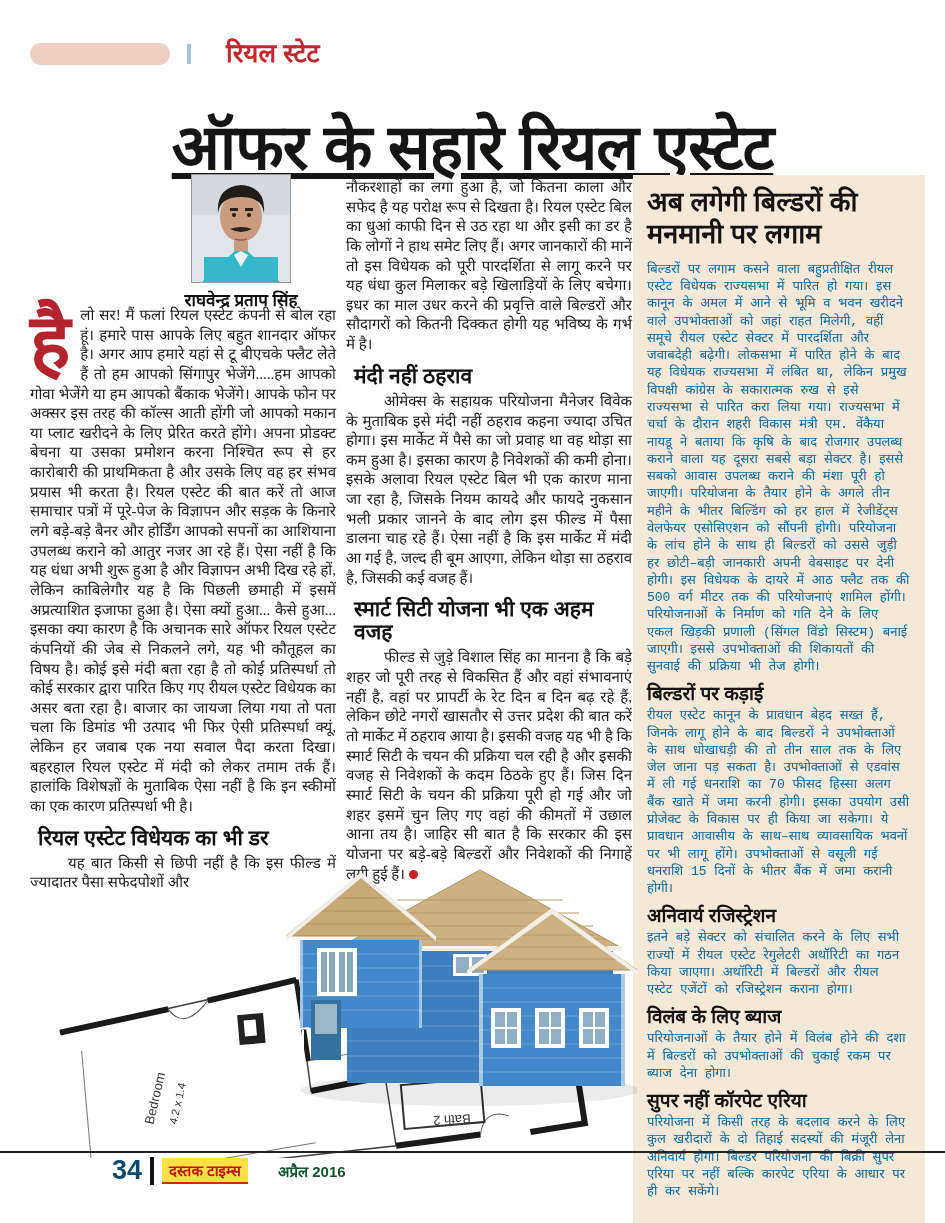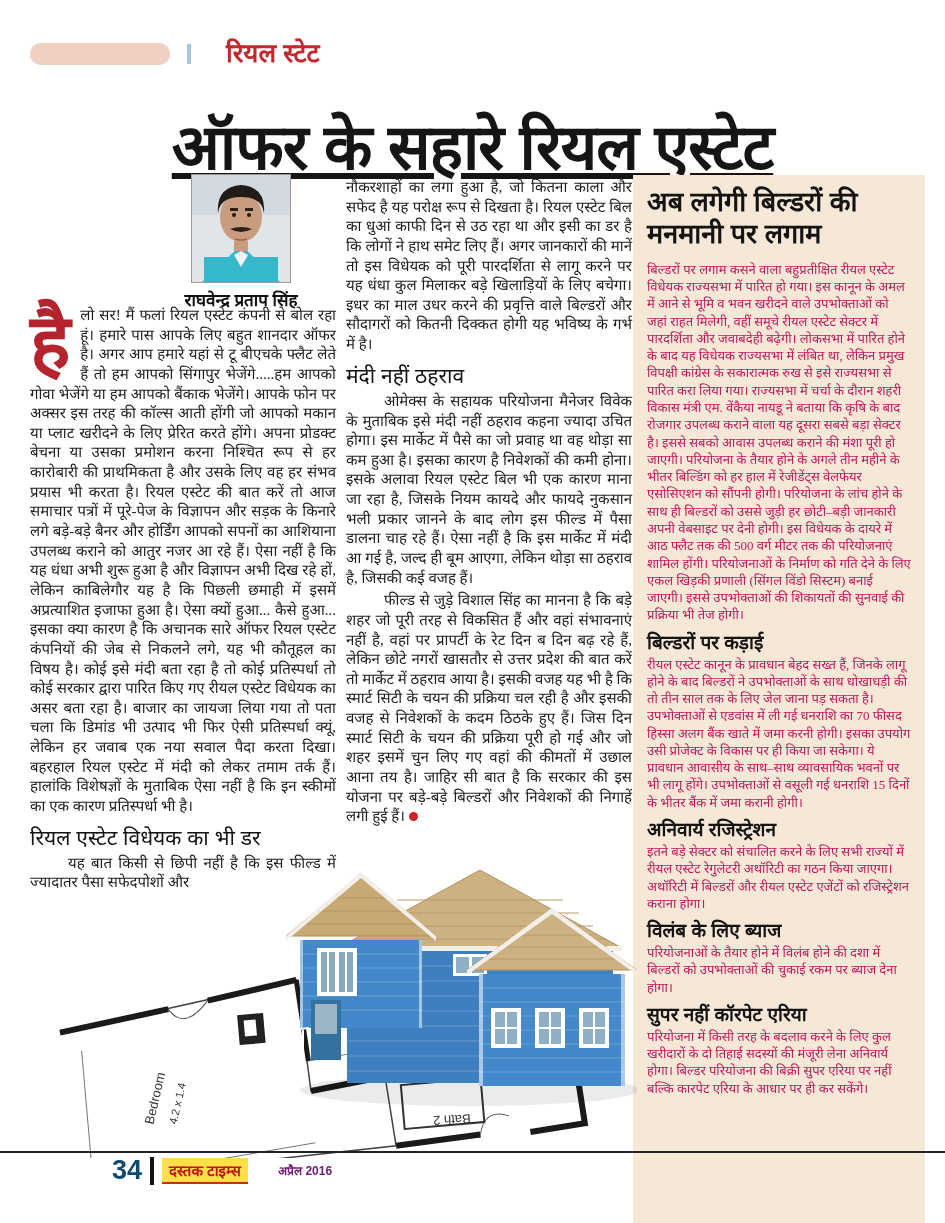--- a/index.html
+++ b/index.html
@@ -18,45 +18,45 @@
   
   .author{position:absolute;left:166px;top:174px;width:150px;text-align:center;}
   .photo{width:98px;height:107px;margin:0 auto;border:1px solid #9a9a9a;background:#dfe5e8;overflow:hidden;}
   .author-name{margin-top:5px;font-weight:bold;font-size:17px;font-family:"Liberation Sans",sans-serif;color:#111;}
 
   
   .col{position:absolute;text-align:justify;font-size:15px;line-height:1.31;color:#1c1c1c;}
   .col p{margin:0 0 3px;}
   .col1{left:30px;top:306px;width:306px;}
   .col2{left:346px;top:178px;width:286px;}
-  h3.sub{font-family:"Liberation Sans",sans-serif;font-size:21px;font-weight:normal;color:#121212;
-         margin:9px 0 5px;text-align:left;line-height:1.1;}
+  h3.sub{font-family:"Liberation Sans",sans-serif;font-size:21px;font-weight:bold;color:#121212;
+         margin:9px 8px 5px;text-align:left;line-height:1.1;}
   .dropcap{float:left;font-size:76px;line-height:.82;color:#b5232e;font-weight:bold;
            padding:5px 10px 2px 0;font-family:"Liberation Sans",sans-serif;}
   .indent{text-indent:38px;}
   .red-dot{display:inline-block;width:9px;height:9px;background:#cc2127;border-radius:50%;margin-left:4px;}
 
   
   .sidebar{position:absolute;left:633px;top:175px;width:292px;height:1102px;background:#f6e8d6;
            box-sizing:border-box;padding:10px 14px;overflow:hidden;}
   .sidebar h2{font-family:"Liberation Sans",sans-serif;font-size:27px;line-height:1.18;margin:2px 0 10px;color:#141414;}
-  .sidebar p{font-size:13px;line-height:1.33;margin:0 0 4px;color:#be185d;text-align:left;}
+  .sidebar p{font-size:13px;line-height:1.33;margin:0 0 4px;color:#0369a1;text-align:left;font-family:Liberation Mono, monospace;}
   .sidebar h3{font-family:"Liberation Sans",sans-serif;font-size:19px;margin:9px 0 2px;color:#141414;line-height:1.1;}
 
   
   .house-art{position:absolute;left:55px;top:858px;width:582px;height:300px;}
 
   
   .footer-rule{position:absolute;left:0;top:1151px;width:945px;height:2px;background:#222;}
   .footer{position:absolute;left:112px;top:1155px;display:flex;align-items:center;}
   .page-num{font-size:27px;font-weight:bold;font-family:"Liberation Sans",sans-serif;color:#0c4a6e;}
   .footer-bar{width:4px;height:28px;background:#111;margin:0 8px 0 8px;}
   .pub-logo{background:#fde047;color:#c41212;font-weight:bold;font-size:15px;padding:2px 7px;
             font-family:"Liberation Sans",sans-serif;border-bottom:2px solid #d8261f;}
-  .issue{font-size:12px;font-weight:bold;font-family:"Liberation Sans",sans-serif;margin-left:30px;color:#701a75;}
+  .issue{font-size:15px;font-weight:bold;font-family:"Liberation Sans",sans-serif;margin-left:30px;color:#14532d;}
 </style>
 </head>
 <body>
 
 <div class="page">
 
   <div class="kicker-pill"></div>
   <div class="kicker-bar"></div>
   <div class="kicker-label">रियल स्टेट</div>
 
@@ -87,20 +87,21 @@
   <div class="col col1">
     <p><span class="dropcap">है</span><span>लो सर! मैं फलां रियल एस्टेट कंपनी से बोल रहा हूं। हमारे पास आपके लिए बहुत शानदार ऑफर है। अगर आप हमारे यहां से टू बीएचके फ्लैट लेते हैं तो हम आपको सिंगापुर भेजेंगे.....हम आपको गोवा भेजेंगे या हम आपको बैंकाक भेजेंगे। आपके फोन पर अक्सर इस तरह की कॉल्स आती होंगी जो आपको मकान या प्लाट खरीदने के लिए प्रेरित करते होंगे। अपना प्रोडक्ट बेचना या उसका प्रमोशन करना निश्चित रूप से हर कारोबारी की प्राथमिकता है और उसके लिए वह हर संभव प्रयास भी करता है। रियल एस्टेट की बात करें तो आज समाचार पत्रों में पूरे-पेज के विज्ञापन और सड़क के किनारे लगे बड़े-बड़े बैनर और होर्डिंग आपको सपनों का आशियाना उपलब्ध कराने को आतुर नजर आ रहे हैं। ऐसा नहीं है कि यह धंधा अभी शुरू हुआ है और विज्ञापन अभी दिख रहे हों, लेकिन काबिलेगौर यह है कि पिछली छमाही में इसमें अप्रत्याशित इजाफा हुआ है। ऐसा क्यों हुआ... कैसे हुआ... इसका क्या कारण है कि अचानक सारे ऑफर रियल एस्टेट कंपनियों की जेब से निकलने लगे, यह भी कौतूहल का विषय है। कोई इसे मंदी बता रहा है तो कोई प्रतिस्पर्धा तो कोई सरकार द्वारा पारित किए गए रीयल एस्टेट विधेयक का असर बता रहा है। बाजार का जायजा लिया गया तो पता चला कि डिमांड भी उत्पाद भी फिर ऐसी प्रतिस्पर्धा क्यूं, लेकिन हर जवाब एक नया सवाल पैदा करता दिखा। बहरहाल रियल एस्टेट में मंदी को लेकर तमाम तर्क हैं। हालांकि विशेषज्ञों के मुताबिक ऐसा नहीं है कि इन स्कीमों का एक कारण प्रतिस्पर्धा भी है।</span></p>
     <h3 class="sub">रियल एस्टेट विधेयक का भी डर</h3>
     <p class="indent">यह बात किसी से छिपी नहीं है कि इस फील्ड में ज्यादातर पैसा सफेदपोशों और</p>
   </div>
 
   <div class="col col2">
     <p>नौकरशाहों का लगा हुआ है, जो कितना काला और सफेद है यह परोक्ष रूप से दिखता है। रियल एस्टेट बिल का धुआं काफी दिन से उठ रहा था और इसी का डर है कि लोगों ने हाथ समेट लिए हैं। अगर जानकारों की मानें तो इस विधेयक को पूरी पारदर्शिता से लागू करने पर यह धंधा कुल मिलाकर बड़े खिलाड़ियों के लिए बचेगा। इधर का माल उधर करने की प्रवृत्ति वाले बिल्डरों और सौदागरों को कितनी दिक्कत होगी यह भविष्य के गर्भ में है।</p>
     <h3 class="sub">मंदी नहीं ठहराव</h3>
     <p class="indent">ओमेक्स के सहायक परियोजना मैनेजर विवेक के मुताबिक इसे मंदी नहीं ठहराव कहना ज्यादा उचित होगा। इस मार्केट में पैसे का जो प्रवाह था वह थोड़ा सा कम हुआ है। इसका कारण है निवेशकों की कमी होना। इसके अलावा रियल एस्टेट बिल भी एक कारण माना जा रहा है, जिसके नियम कायदे और फायदे नुकसान भली प्रकार जानने के बाद लोग इस फील्ड में पैसा डालना चाह रहे हैं। ऐसा नहीं है कि इस मार्केट में मंदी आ गई है, जल्द ही बूम आएगा, लेकिन थोड़ा सा ठहराव है, जिसकी कई वजह हैं।</p>
+    <h3 class="sub">स्मार्ट सिटी योजना भी एक अहम वजह</h3>
     <p class="indent"><span>फील्ड से जुड़े विशाल सिंह का मानना है कि बड़े शहर जो पूरी तरह से विकसित हैं और वहां संभावनाएं नहीं है, वहां पर प्रापर्टी के रेट दिन ब दिन बढ़ रहे हैं, लेकिन छोटे नगरों खासतौर से उत्तर प्रदेश की बात करें तो मार्केट में ठहराव आया है। इसकी वजह यह भी है कि स्मार्ट सिटी के चयन की प्रक्रिया चल रही है और इसकी वजह से निवेशकों के कदम ठिठके हुए हैं। जिस दिन स्मार्ट सिटी के चयन की प्रक्रिया पूरी हो गई और जो शहर इसमें चुन लिए गए वहां की कीमतों में उछाल आना तय है। जाहिर सी बात है कि सरकार की इस योजना पर बड़े-बड़े बिल्डरों और निवेशकों की निगाहें लगी हुई हैं।</span><span class="red-dot"></span></p>
   </div>
 
   <div class="sidebar">
     <h2>अब लगेगी बिल्डरों की मनमानी पर लगाम</h2>
     <p>बिल्डरों पर लगाम कसने वाला बहुप्रतीक्षित रीयल एस्टेट विधेयक राज्यसभा में पारित हो गया। इस कानून के अमल में आने से भूमि व भवन खरीदने वाले उपभोक्ताओं को जहां राहत मिलेगी, वहीं समूचे रीयल एस्टेट सेक्टर में पारदर्शिता और जवाबदेही बढ़ेगी। लोकसभा में पारित होने के बाद यह विधेयक राज्यसभा में लंबित था, लेकिन प्रमुख विपक्षी कांग्रेस के सकारात्मक रुख से इसे राज्यसभा से पारित करा लिया गया। राज्यसभा में चर्चा के दौरान शहरी विकास मंत्री एम. वेंकैया नायडू ने बताया कि कृषि के बाद रोजगार उपलब्ध कराने वाला यह दूसरा सबसे बड़ा सेक्टर है। इससे सबको आवास उपलब्ध कराने की मंशा पूरी हो जाएगी। परियोजना के तैयार होने के अगले तीन महीने के भीतर बिल्डिंग को हर हाल में रेजीडेंट्स वेलफेयर एसोसिएशन को सौंपनी होगी। परियोजना के लांच होने के साथ ही बिल्डरों को उससे जुड़ी हर छोटी–बड़ी जानकारी अपनी वेबसाइट पर देनी होगी। इस विधेयक के दायरे में आठ फ्लैट तक की 500 वर्ग मीटर तक की परियोजनाएं शामिल होंगी। परियोजनाओं के निर्माण को गति देने के लिए एकल खिड़की प्रणाली (सिंगल विंडो सिस्टम) बनाई जाएगी। इससे उपभोक्ताओं की शिकायतों की सुनवाई की प्रक्रिया भी तेज होगी।</p>
     <h3>बिल्डरों पर कड़ाई</h3>
     <p>रीयल एस्टेट कानून के प्रावधान बेहद सख्त हैं, जिनके लागू होने के बाद बिल्डरों ने उपभोक्ताओं के साथ धोखाधड़ी की तो तीन साल तक के लिए जेल जाना पड़ सकता है। उपभोक्ताओं से एडवांस में ली गई धनराशि का 70 फीसद हिस्सा अलग बैंक खाते में जमा करनी होगी। इसका उपयोग उसी प्रोजेक्ट के विकास पर ही किया जा सकेगा। ये प्रावधान आवासीय के साथ–साथ व्यावसायिक भवनों पर भी लागू होंगे। उपभोक्ताओं से वसूली गई धनराशि 15 दिनों के भीतर बैंक में जमा करानी होगी।</p>
     <h3>अनिवार्य रजिस्ट्रेशन</h3>
     <p>इतने बड़े सेक्टर को संचालित करने के लिए सभी राज्यों में रीयल एस्टेट रेगुलेटरी अथॉरिटी का गठन किया जाएगा। अथॉरिटी में बिल्डरों और रीयल एस्टेट एजेंटों को रजिस्ट्रेशन कराना होगा।</p>

